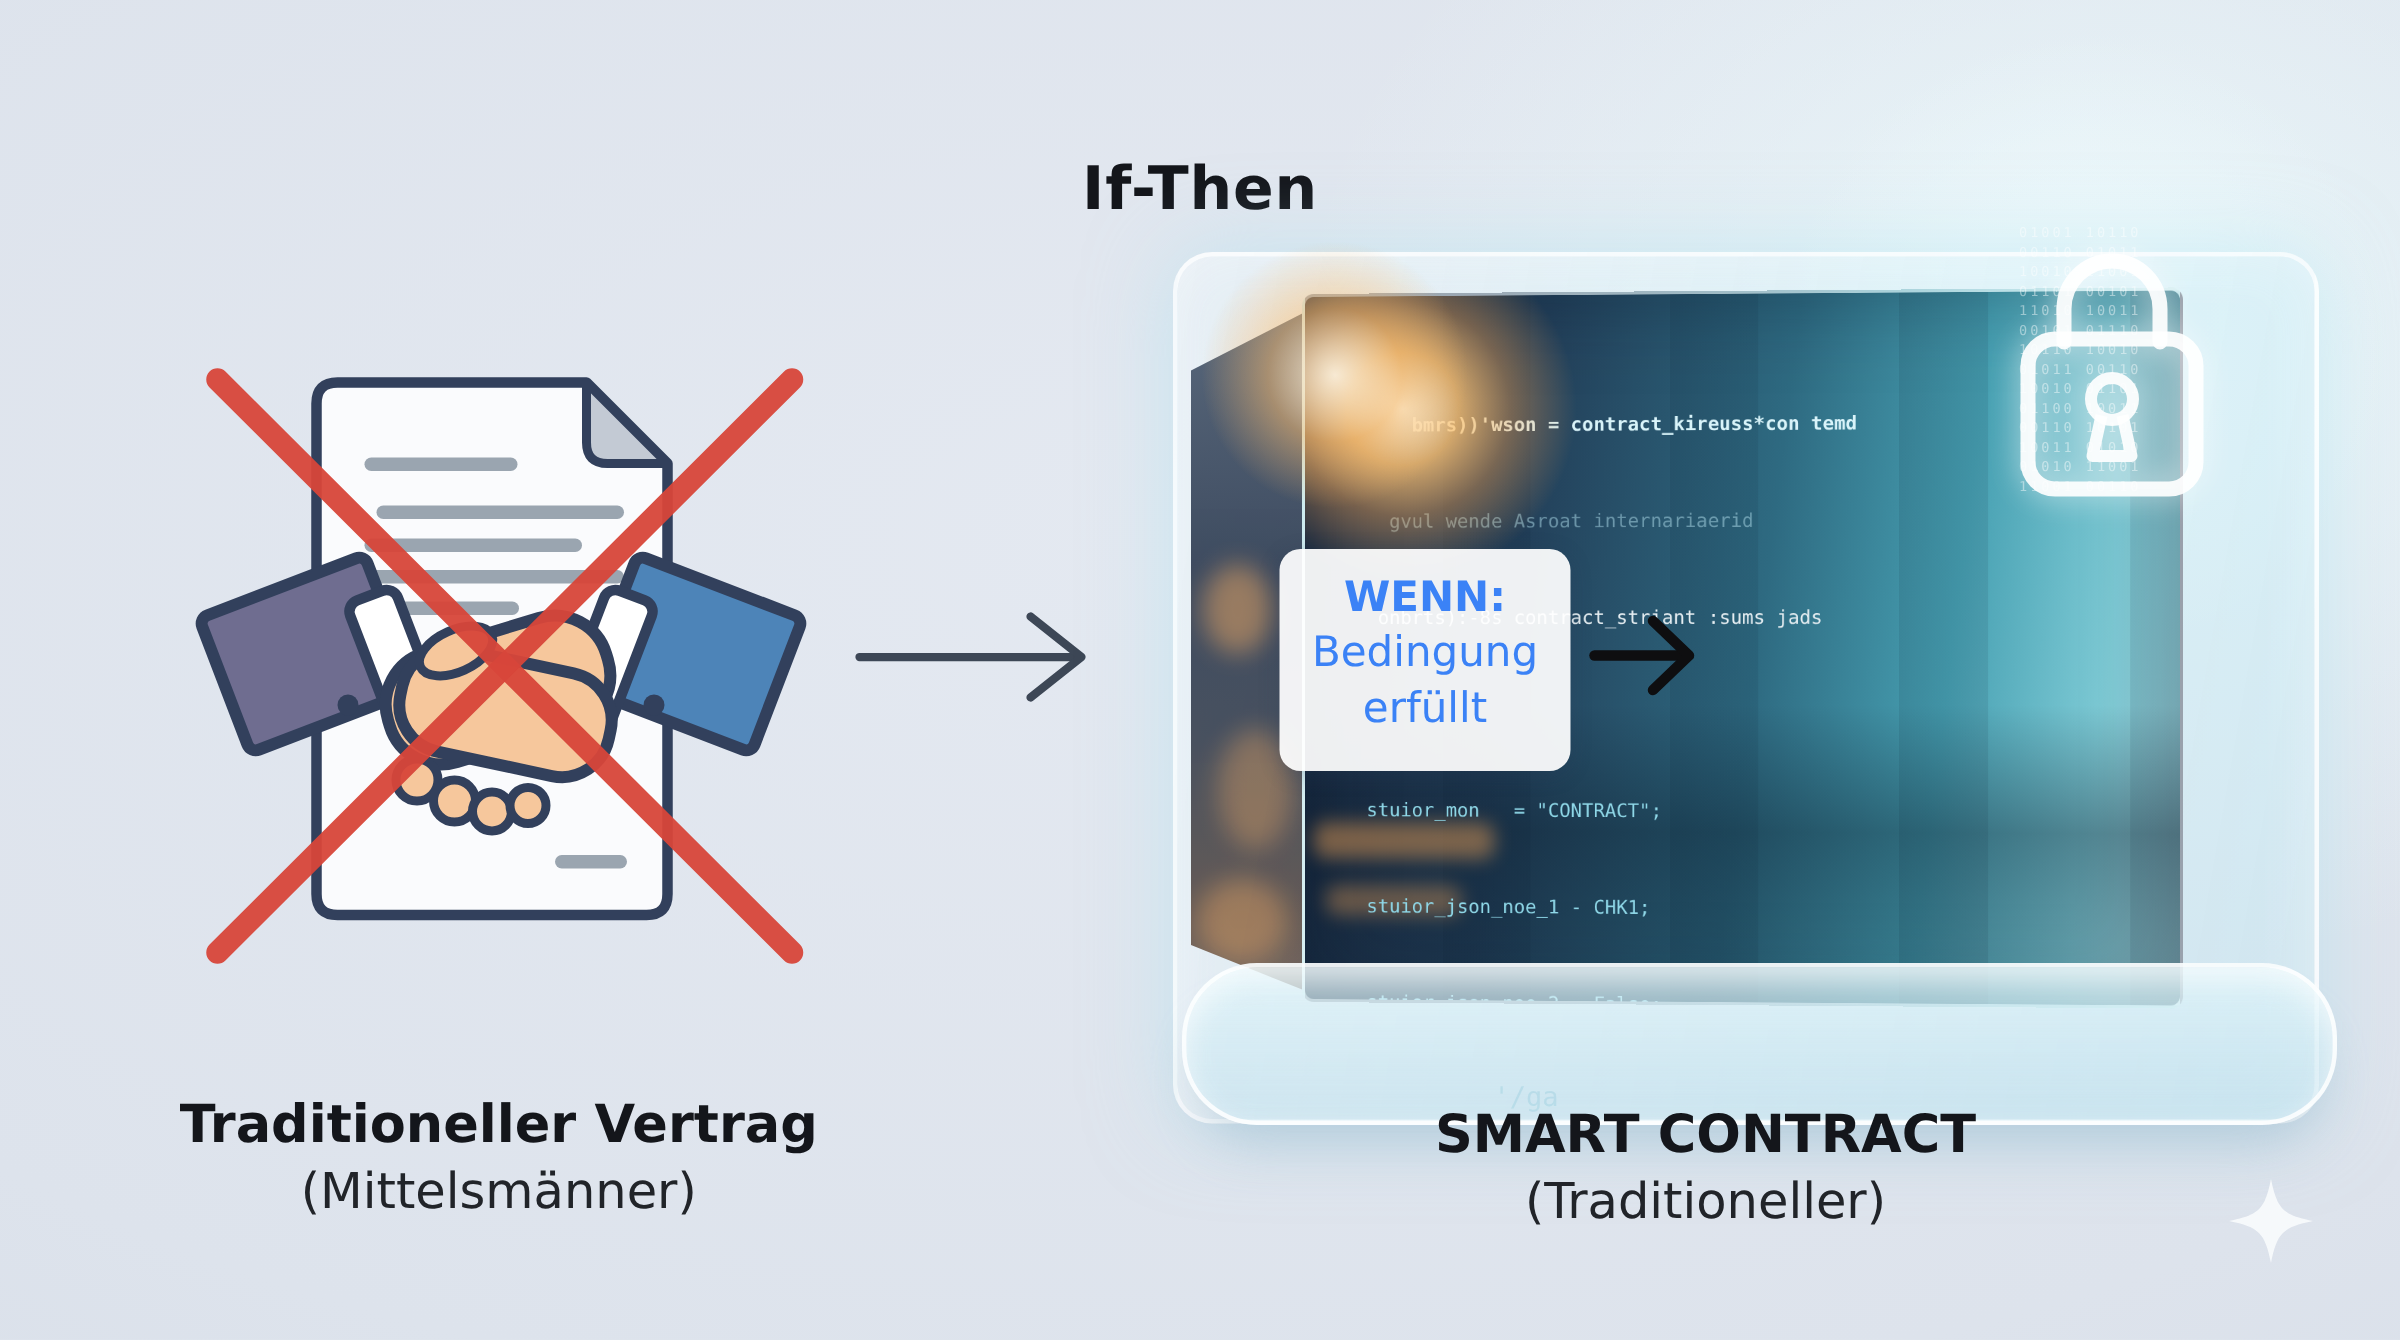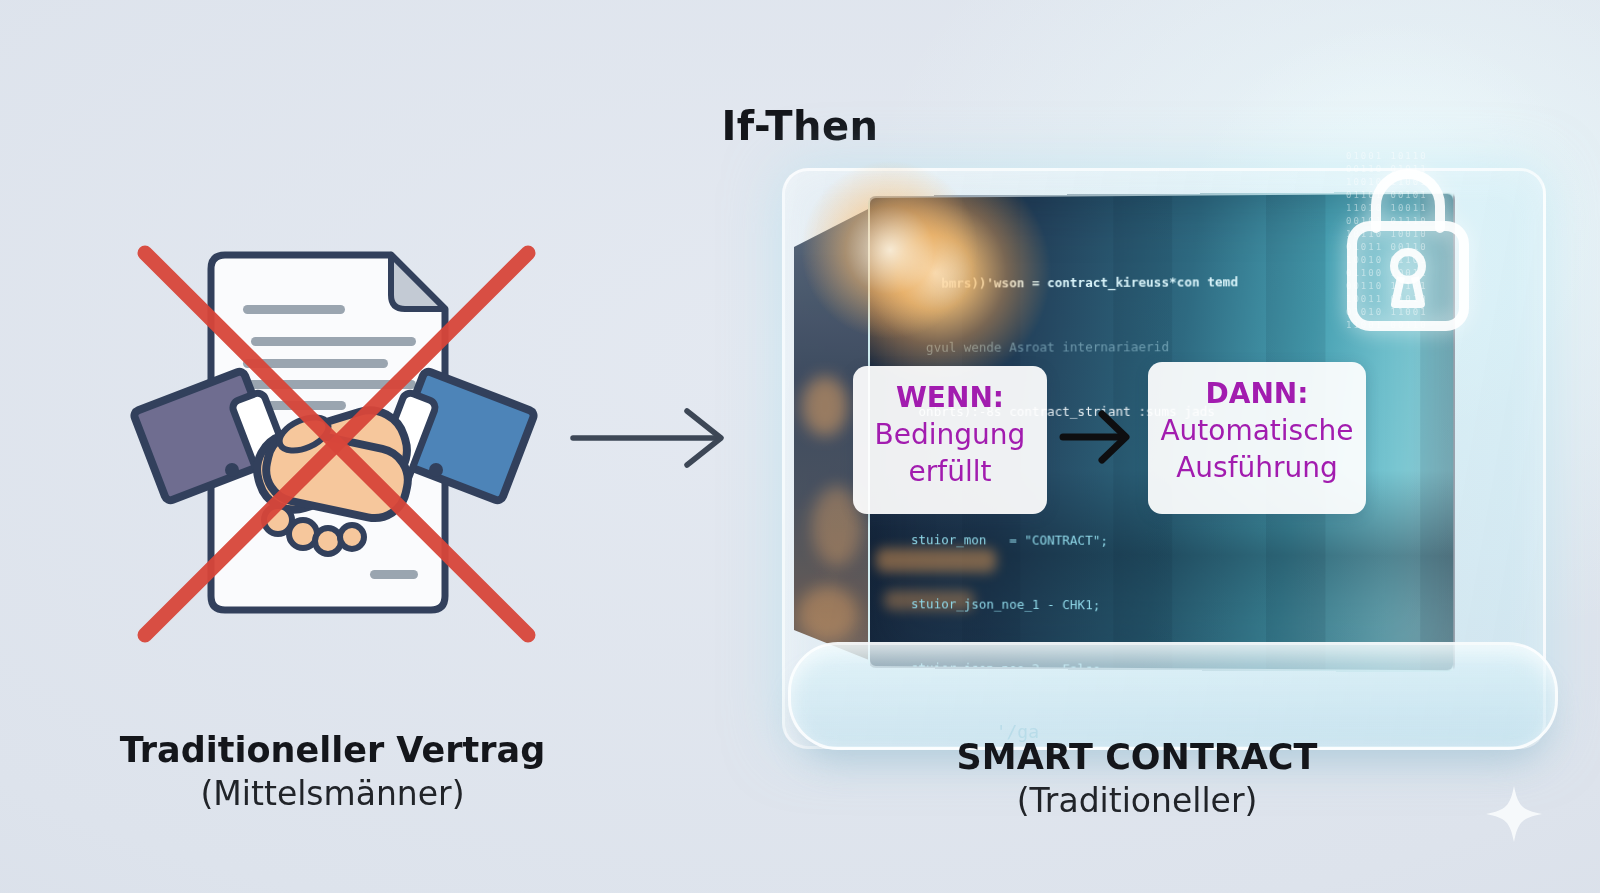--- a/index.html
+++ b/index.html
@@ -79,21 +79,21 @@
   
   .binary{position:absolute;left:1346px;top:150px;width:128px;height:182px;overflow:hidden;
     font-family:"DejaVu Sans Mono","Liberation Mono",monospace;font-size:9px;line-height:13px;
     letter-spacing:2px;color:rgba(255,255,255,.45);white-space:pre-line;}
   .lock{position:absolute;left:1338px;top:136px;filter:drop-shadow(0 0 10px rgba(255,255,255,.65));}
   .lock .stroke{fill:none;stroke:rgba(255,255,255,.92);stroke-width:10;stroke-linejoin:round;stroke-linecap:round;}
   .lock .body{fill:rgba(255,255,255,.14);stroke:rgba(255,255,255,.92);stroke-width:10;}
   .lock .keyhole{fill:none;stroke:rgba(255,255,255,.92);stroke-width:8;stroke-linejoin:round;}
   
   .cond-box{position:absolute;border-radius:14px;background:rgba(255,255,255,.93);
-    box-shadow:0 3px 14px rgba(40,60,90,.2);text-align:center;color:#a21caf;
+    box-shadow:0 3px 14px rgba(40,60,90,.2);text-align:center;color:#3b82f6;
     font-size:28px;line-height:37px;padding-top:13px;box-sizing:border-box;}
   .cond-box .lbl{font-weight:700;}
   .box-wenn{left:853px;top:366px;width:194px;height:148px;}
   .box-dann{left:1148px;top:362px;width:218px;height:152px;}
   .arrow-black{position:absolute;left:1058px;top:404px;}
   .arrow-black path{stroke:var(--arrow-black,#0e0e10);stroke-width:7;fill:none;stroke-linecap:round;stroke-linejoin:round;}
   
   .sparkle{position:absolute;left:1478px;top:782px;opacity:.85;}
 </style>
 </head>
@@ -258,25 +258,20 @@
     <div class="lbl">WENN:</div>
     <div>Bedingung</div>
     <div>erfüllt</div>
   </div>
 
   <svg class="arrow-black" width="88" height="66" viewBox="0 0 88 66">
     <path d="M5 33 H64"></path>
     <path d="M44 10 L68 33 L44 56"></path>
   </svg>
 
-  <div class="cond-box box-dann">
-    <div class="lbl">DANN:</div>
-    <div>Automatische</div>
-    <div>Ausführung</div>
-  </div>
 
   <div class="caption caption-right">
     <div class="head">SMART CONTRACT</div>
     <div class="sub">(Traditioneller)</div>
   </div>
 
   <svg class="sparkle" width="72" height="72" viewBox="0 0 72 72">
     <path d="M36 4 C40 24 44 28 64 32 C44 36 40 40 36 60 C32 40 28 36 8 32 C28 28 32 24 36 4 Z" fill="#fbfdfe"></path>
   </svg>
 

